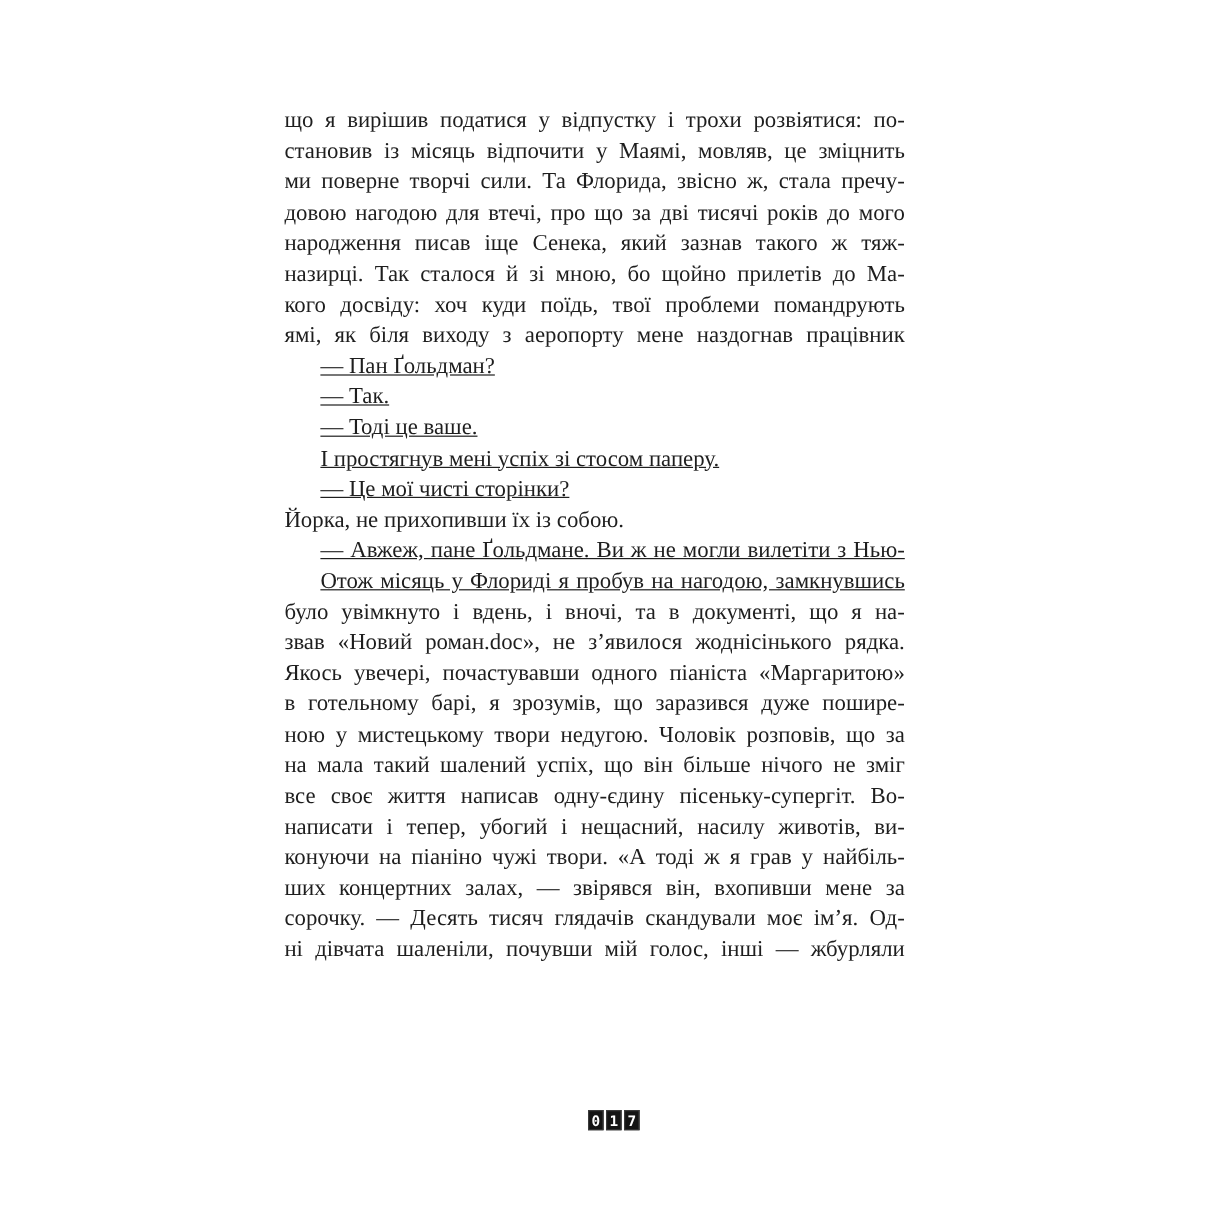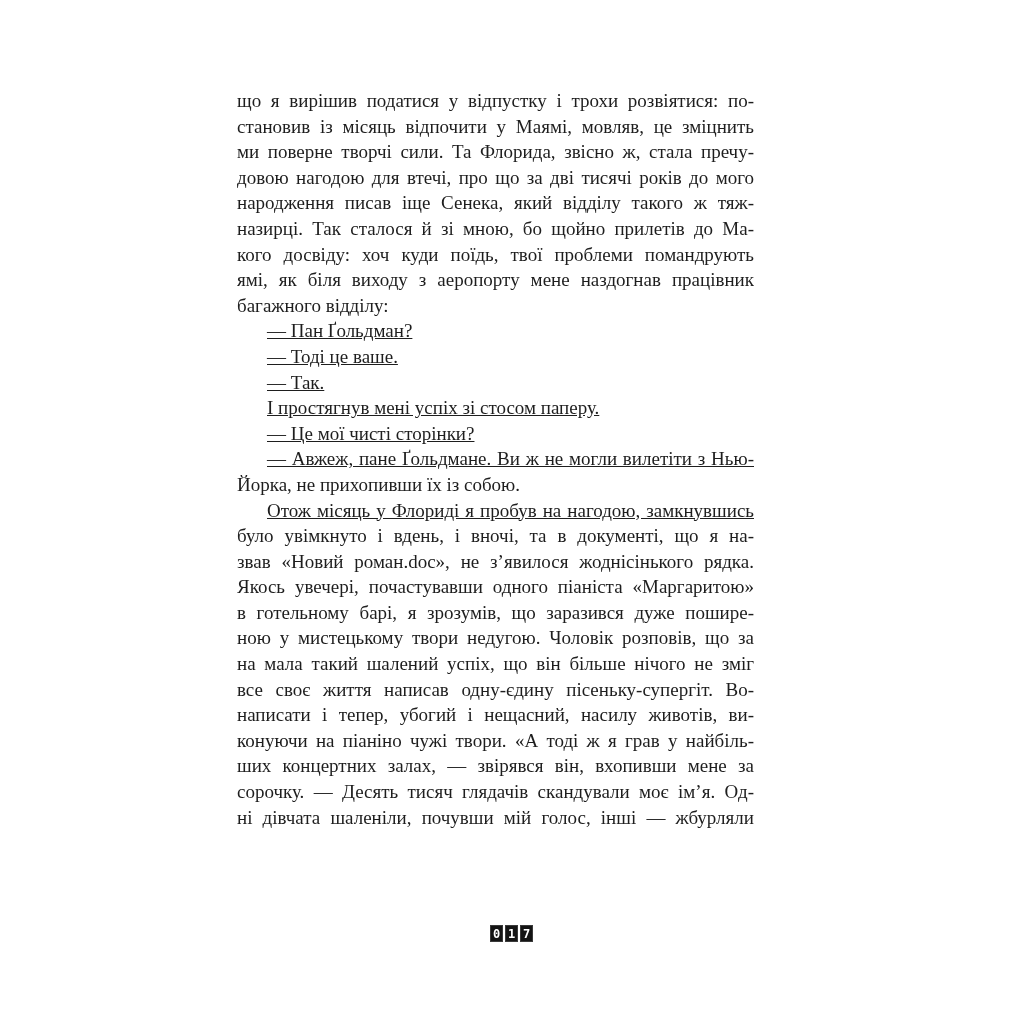--- a/index.html
+++ b/index.html
@@ -66,32 +66,31 @@
 </head>
 <body>
 
 <div class="page">
 
   <div class="text-block">
     <div class="ln just">що я вирішив податися у відпустку і трохи розвіятися: по-</div>
     <div class="ln just">становив із місяць відпочити у Маямі, мовляв, це зміцнить</div>
     <div class="ln just">ми поверне творчі сили. Та Флорида, звісно ж, стала пречу-</div>
     <div class="ln just">довою нагодою для втечі, про що за дві тисячі років до мого</div>
-    <div class="ln just">народження писав іще Сенека, який відділу такого ж тяж-</div>
+    <div class="ln just">народження писав іще Сенека, який зазнав такого ж тяж-</div>
     <div class="ln just">назирці. Так сталося й зі мною, бо щойно прилетів до Ма-</div>
     <div class="ln just">кого досвіду: хоч куди поїдь, твої проблеми помандрують</div>
     <div class="ln just">ямі, як біля виходу з аеропорту мене наздогнав працівник</div>
-    <div class="ln left">багажного відділу:</div>
     <div class="ln left ind">— Пан Ґольдман?</div>
+    <div class="ln left ind">— Так.</div>
     <div class="ln left ind">— Тоді це ваше.</div>
-    <div class="ln left ind">— Так.</div>
     <div class="ln left ind">І простягнув мені успіх зі стосом паперу.</div>
     <div class="ln left ind">— Це мої чисті сторінки?</div>
+    <div class="ln left">Йорка, не прихопивши їх із собою.</div>
     <div class="ln just ind">— Авжеж, пане Ґольдмане. Ви ж не могли вилетіти з Нью-</div>
-    <div class="ln left">Йорка, не прихопивши їх із собою.</div>
     <div class="ln just ind">Отож місяць у Флориді я пробув на нагодою, замкнувшись</div>
     <div class="ln just">було увімкнуто і вдень, і вночі, та в документі, що я на-</div>
     <div class="ln just">звав «Новий роман.doc», не з’явилося жоднісінького рядка.</div>
     <div class="ln just">Якось увечері, почастувавши одного піаніста «Маргаритою»</div>
     <div class="ln just">в готельному барі, я зрозумів, що заразився дуже пошире-</div>
     <div class="ln just">ною у мистецькому твори недугою. Чоловік розповів, що за</div>
     <div class="ln just">на мала такий шалений успіх, що він більше нічого не зміг</div>
     <div class="ln just">все своє життя написав одну-єдину пісеньку-супергіт. Во-</div>
     <div class="ln just">написати і тепер, убогий і нещасний, насилу животів, ви-</div>
     <div class="ln just">конуючи на піаніно чужі твори. «А тоді ж я грав у найбіль-</div>

